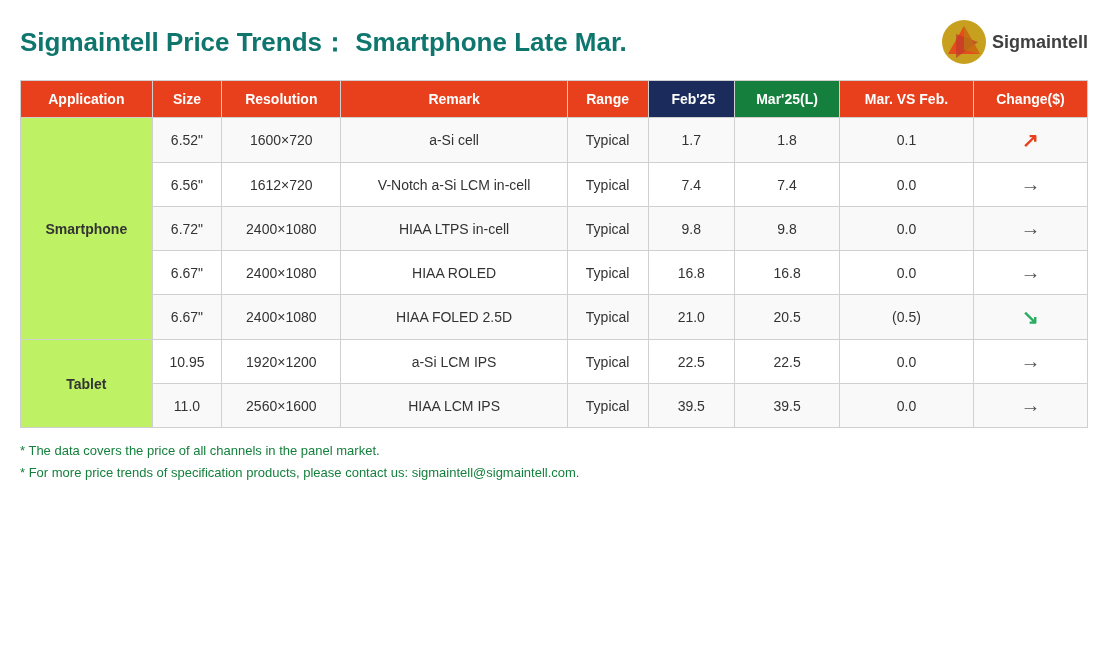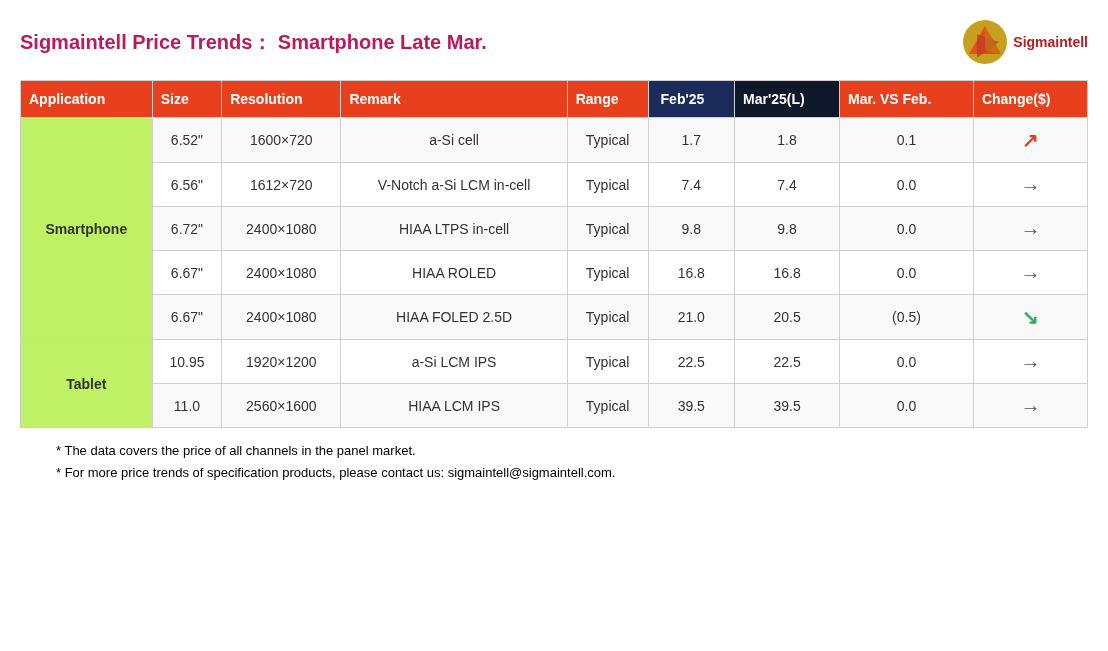--- a/index.html
+++ b/index.html
@@ -12,68 +12,68 @@
     }
 
     .header {
       display: flex;
       align-items: center;
       justify-content: space-between;
       margin-bottom: 16px;
     }
 
     .header-title {
-      font-size: 20px;
-      font-weight: bold;
-      color: #be185d;
+      font-size: 26px;
+      font-weight: bold;
+      color: #0f766e;
     }
 
     .logo-container {
       display: flex;
       align-items: center;
       gap: 6px;
     }
 
     .logo-icon {
       width: 44px;
       height: 44px;
     }
 
     .logo-text {
-      font-size: 14px;
-      font-weight: bold;
-      color: #b91c1c;
+      font-size: 18px;
+      font-weight: bold;
+      color: #404040;
     }
 
     .table-wrapper {
       width: 100%;
       border-collapse: collapse;
       border: 1px solid #ccc;
     }
 
     .table-wrapper thead tr {
       background-color: #e8401c;
     }
 
     .table-wrapper thead th {
       color: #fff;
       padding: 10px 8px;
-      text-align: left;
+      text-align: center;
       font-size: 14px;
       font-weight: bold;
       border: 1px solid #d0d0d0;
     }
 
     .table-wrapper thead th.col-feb25 {
       background-color: #1a2b5c;
       padding-left: 12px;
     }
 
     .table-wrapper thead th.col-mar25 {
-      background-color: #0f172a;
+      background-color: #15803d;
     }
 
     .table-wrapper tbody tr {
       border-bottom: 1px solid #d0d0d0;
     }
 
     .table-wrapper tbody tr:nth-child(odd) {
       background-color: #f9f9f9;
     }
 
@@ -117,23 +117,22 @@
       font-size: 18px;
     }
 
     .change-negative {
       color: #e8401c;
     }
 
     .footer-notes {
       margin-top: 12px;
       font-size: 13px;
-      color: #000000;
+      color: #15803d;
       line-height: 1.7;
-      margin-left: 36px;
     }
 
     .relative-wrapper {
       position: relative;
     }
   </style>
 </head>
 <body>
 
 <div class="header">

